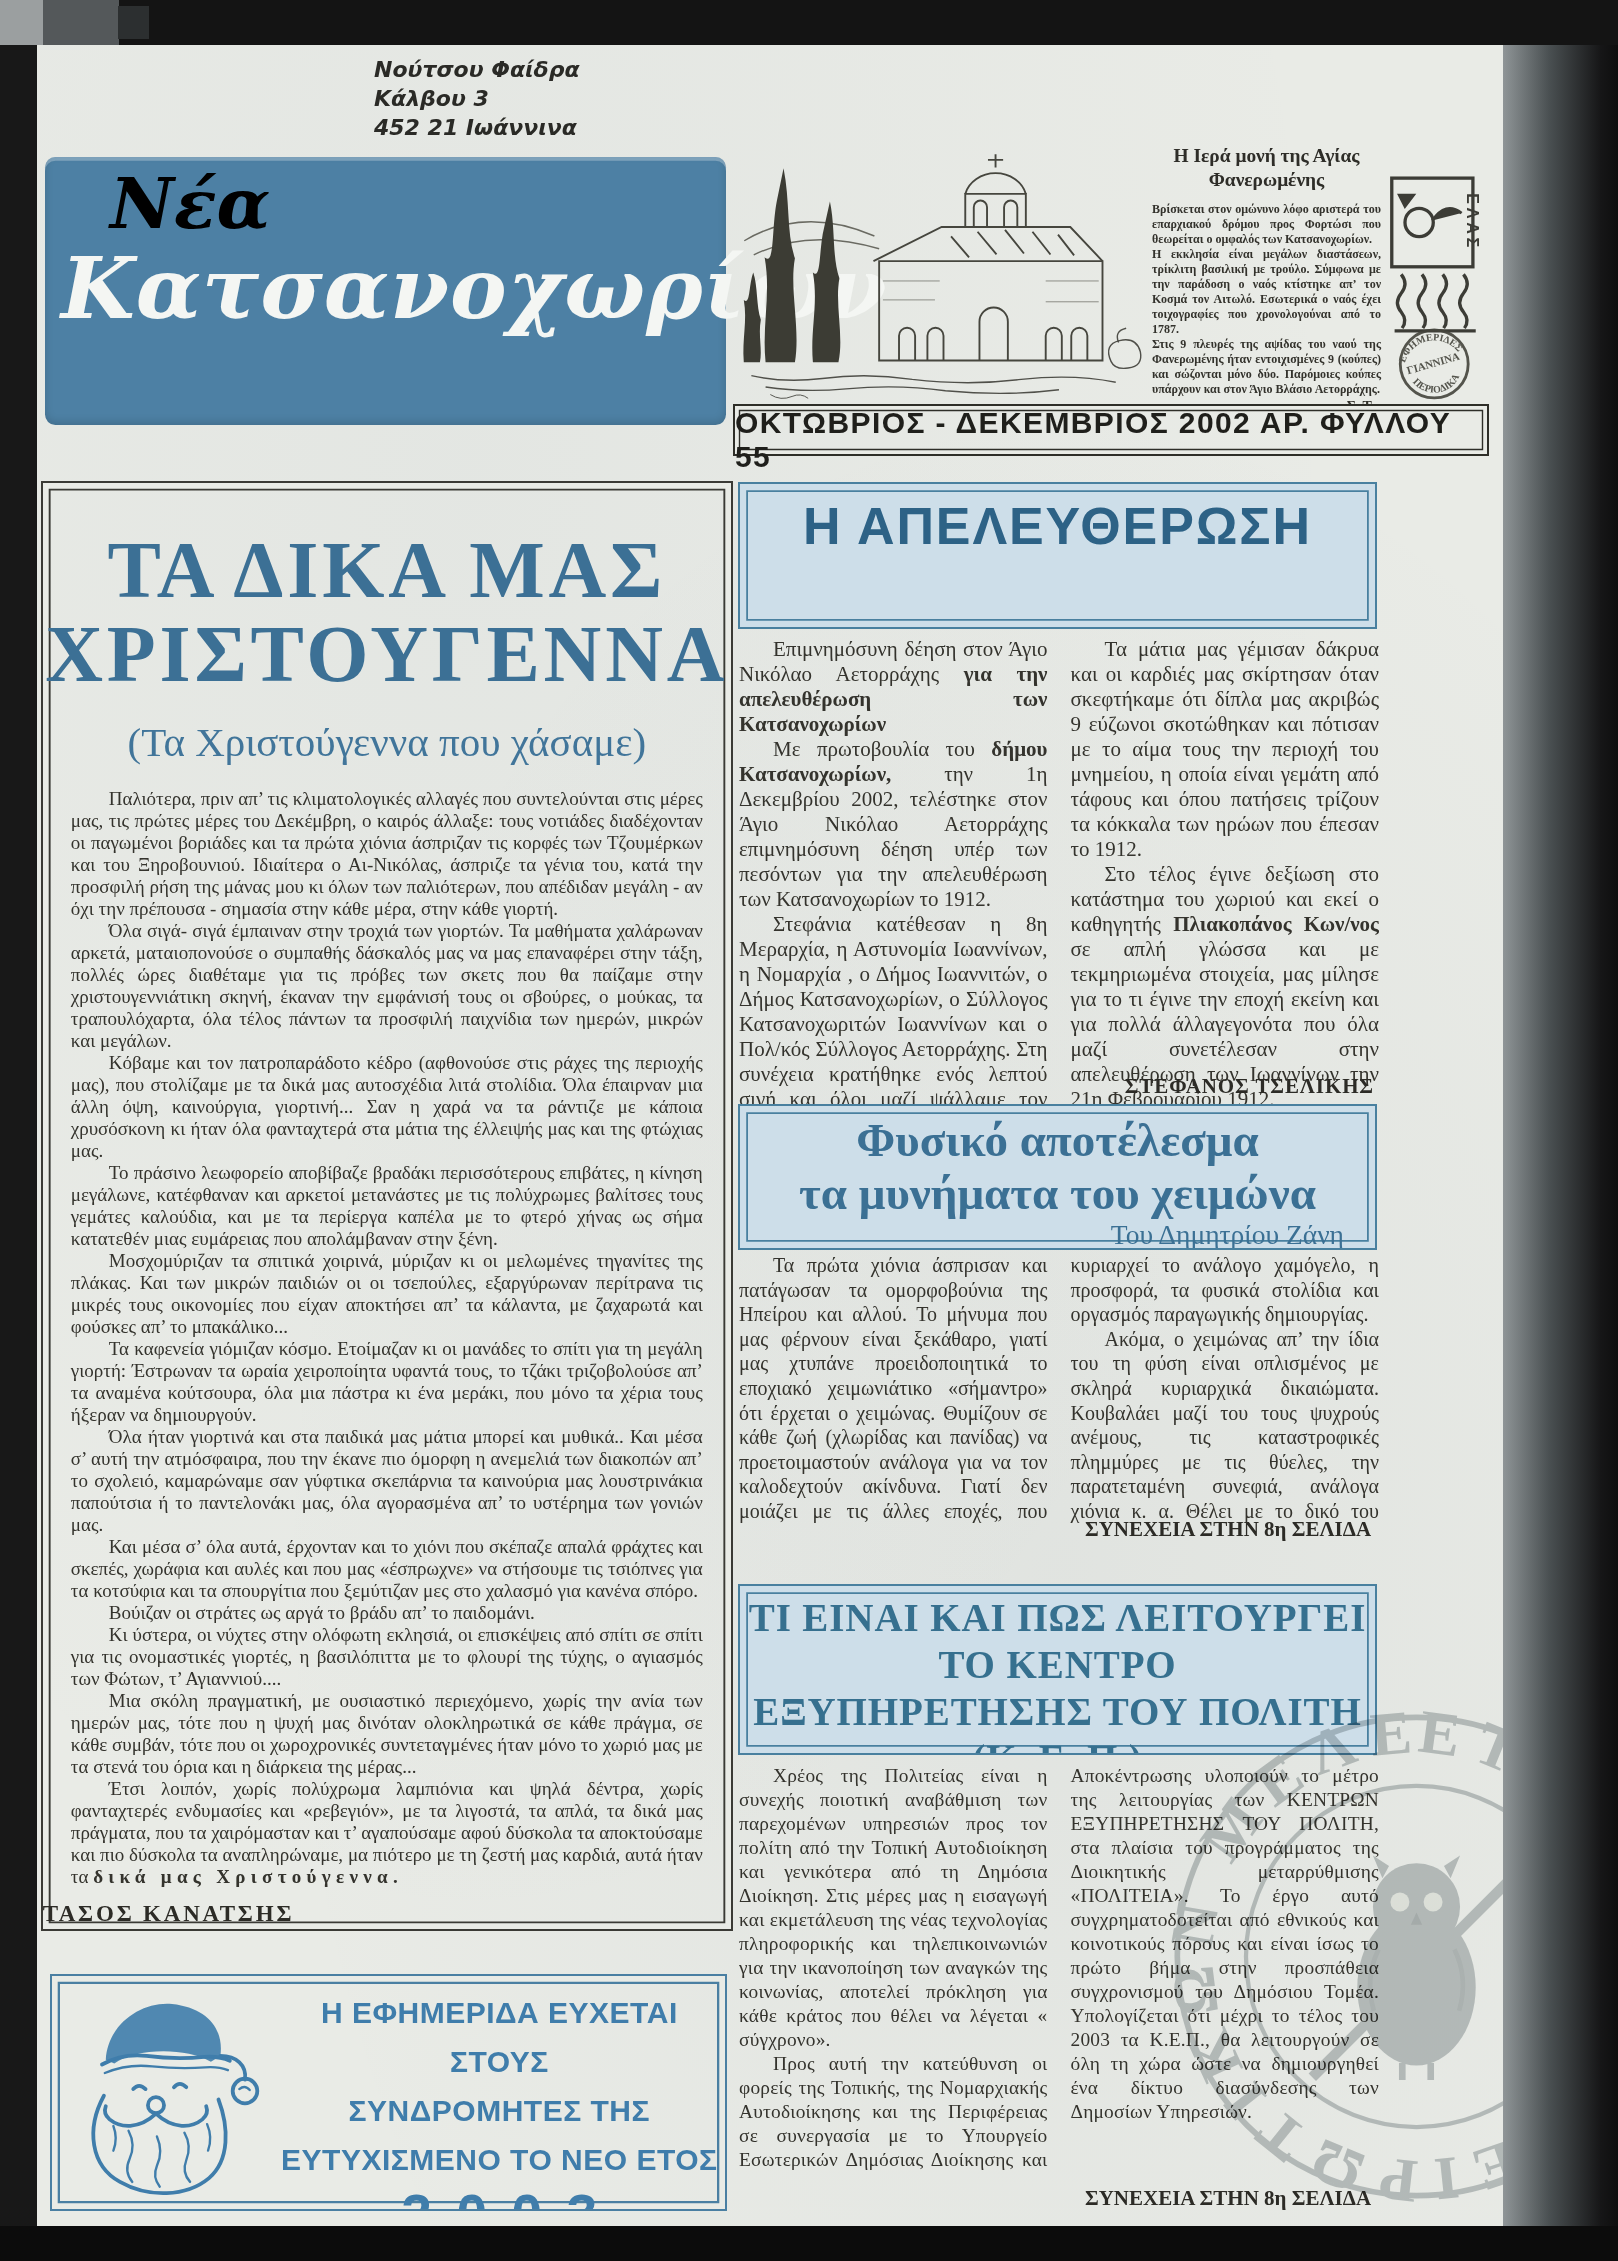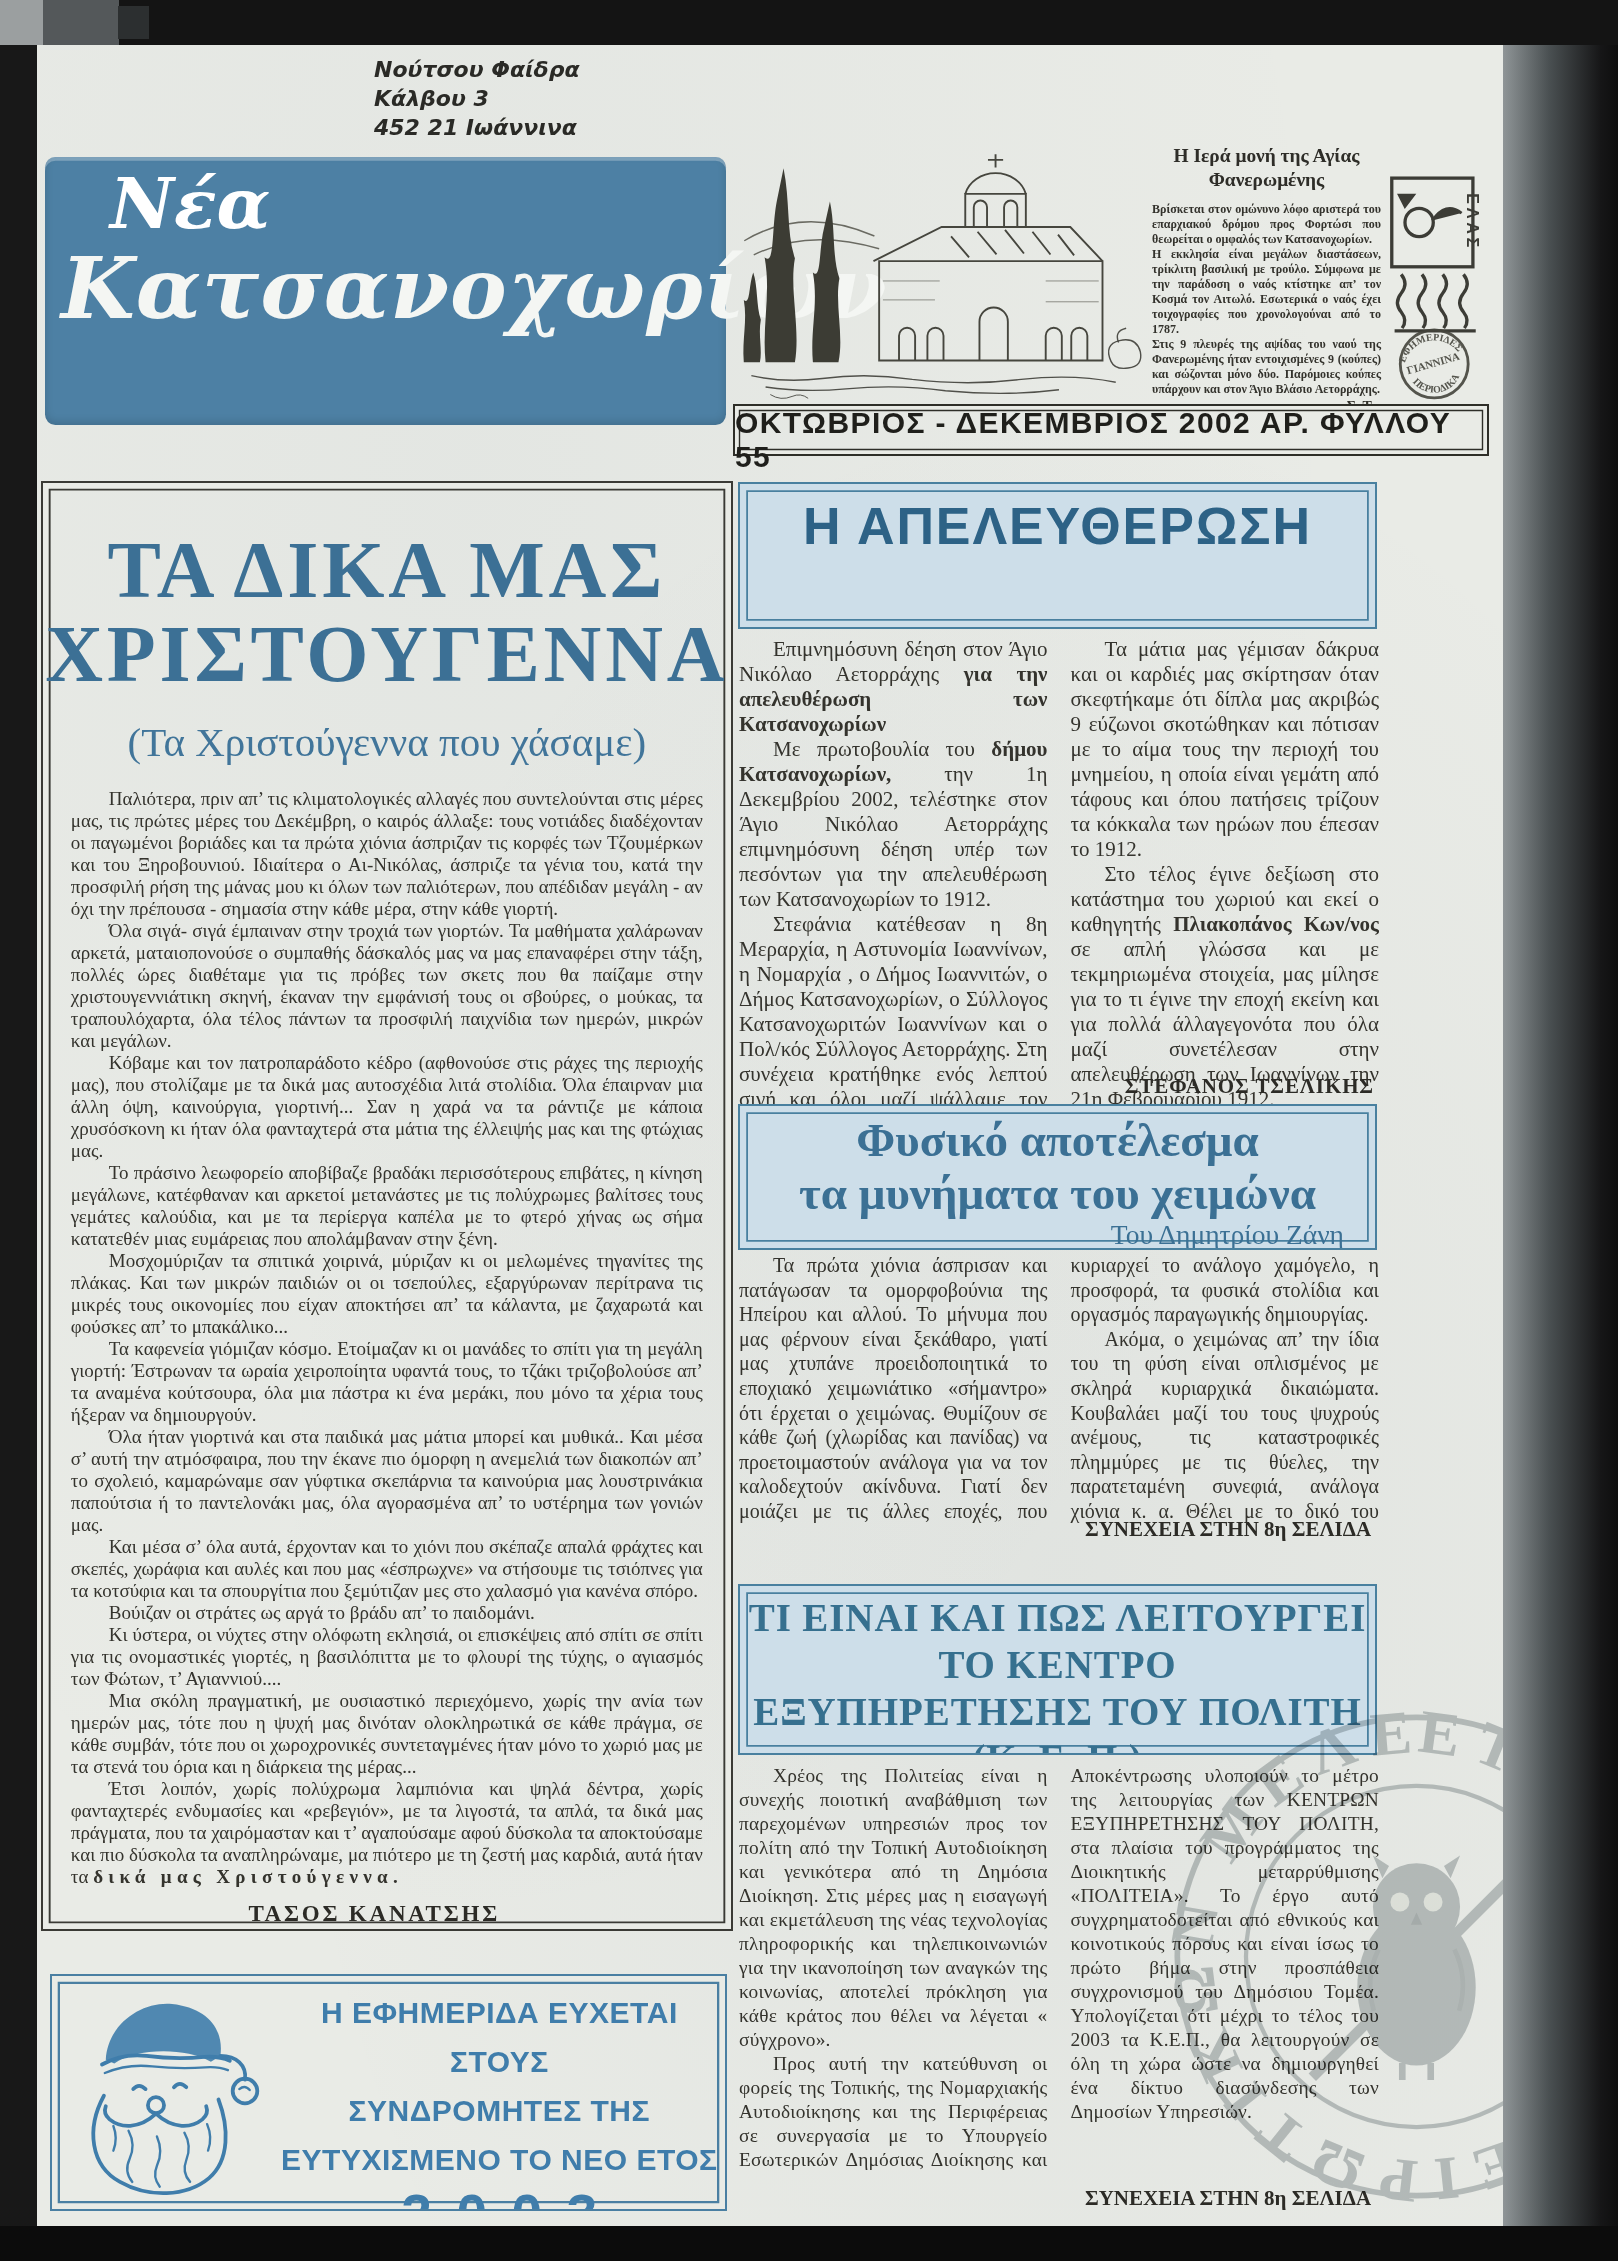--- a/index.html
+++ b/index.html
@@ -10,21 +10,21 @@
          background:
            radial-gradient(ellipse at 30% 20%, rgba(120,140,160,.05), transparent 60%),
            radial-gradient(ellipse at 70% 70%, rgba(90,110,130,.06), transparent 55%),
            #e9ebe6;
          color:#34332d;}
   
   .address{position:absolute;left:337px;top:10.4px;font-family:"DejaVu Sans",sans-serif;
            font-style:italic;font-weight:bold;font-size:22px;line-height:29px;color:#2a2a26;}
   .masthead{position:absolute;left:8px;top:112px;width:681px;height:268px;background:#4d80a4;
             border-radius:10.4px;box-shadow:inset 0 3.8px 0 rgba(255,255,255,.28), inset 0 -2.8px 8.5px rgba(0,0,0,.15);}
-  .masthead .w1{display:block;padding:12.3px 0 0 65px;font:italic bold 70px/1 "DejaVu Serif",serif;color:#ffffff;}
+  .masthead .w1{display:block;padding:12.3px 0 0 65px;font:italic bold 70px/1 "DejaVu Serif",serif;color:#000000;}
   .masthead .w2{display:block;padding:6.6px 0 0 16px;font:italic bold 85px/1 "DejaVu Serif",serif;
                 color:#f4f6f3;letter-spacing:0.9px;}
   .church-svg{position:absolute;left:700px;top:94px;}
   .caption{position:absolute;left:1115px;top:99px;width:229px;}
   .caption h3{margin:0;text-align:center;font:bold 19.4px/24px "Liberation Serif",serif;color:#2e2d28;}
   .caption .cap-text p{margin:0;font:bold 12px/15px "Liberation Serif",serif;text-align:justify;color:#33322c;}
   .caption .cap-sig{text-align:right;font:bold 14px/19px "Liberation Serif",serif;padding-right:6.6px;color:#33322c;}
   .stamp-svg{position:absolute;left:1351px;top:130px;}
   .dateline{position:absolute;left:696px;top:359px;width:752px;height:48px;
             border:2.8px solid #2e2e28;box-shadow:inset 0 0 0 3.8px #e9ebe6, inset 0 0 0 5.2px #2e2e28;
@@ -32,21 +32,21 @@
             font-family:"Liberation Sans",sans-serif;font-weight:bold;font-size:30px;letter-spacing:1.4px;color:#1f1f1b;}
   
   .xmas-box{position:absolute;left:3.8px;top:436px;width:688px;height:1446px;
             border:2.4px solid #3a3a35;box-shadow:inset 0 0 0 5.7px #e9ebe6, inset 0 0 0 7.6px #3a3a35;
             overflow:hidden;}
   .xmas-title{margin-top:45px;text-align:center;font:bold 80px/84px "Liberation Serif",serif;
               color:#3c7095;letter-spacing:3.8px;}
   .xmas-sub{margin-top:24px;text-align:center;font:41px/45px "Liberation Serif",serif;color:#41759a;}
   .xmas-body{margin:23px 28px 0 28px;font:19px/22px "Liberation Serif",serif;text-align:justify;color:#34332d;}
   .xmas-body p{margin:0;text-indent:38px;}
-  .xmas-sig{margin-top:13.3px;padding-right:25px;text-align:center;
+  .xmas-sig{margin-top:13.3px;padding-right:25px;text-align:left;
             font:bold 23px/26.5px "Liberation Serif",serif;letter-spacing:2.8px;color:#2c2b26;}
   
   .wish-box{position:absolute;left:12.8px;top:1929px;width:673px;height:233px;
             border:2.8px solid #4a7fa2;box-shadow:inset 0 0 0 5.7px #e9ebe6, inset 0 0 0 8px #4a7fa2;overflow:hidden;}
   .santa-svg{position:absolute;left:10.4px;top:7.6px;}
   .wish-text{margin-left:222px;padding-top:12.3px;text-align:center;
              font-family:"Liberation Sans",sans-serif;font-weight:bold;color:#3f7dab;}
   .wish-text .wl{display:block;font-size:30px;line-height:49px;letter-spacing:0.5px;}
   .wish-year{display:block;font-size:55px;line-height:61px;letter-spacing:24.6px;padding-left:24.6px;}
   

